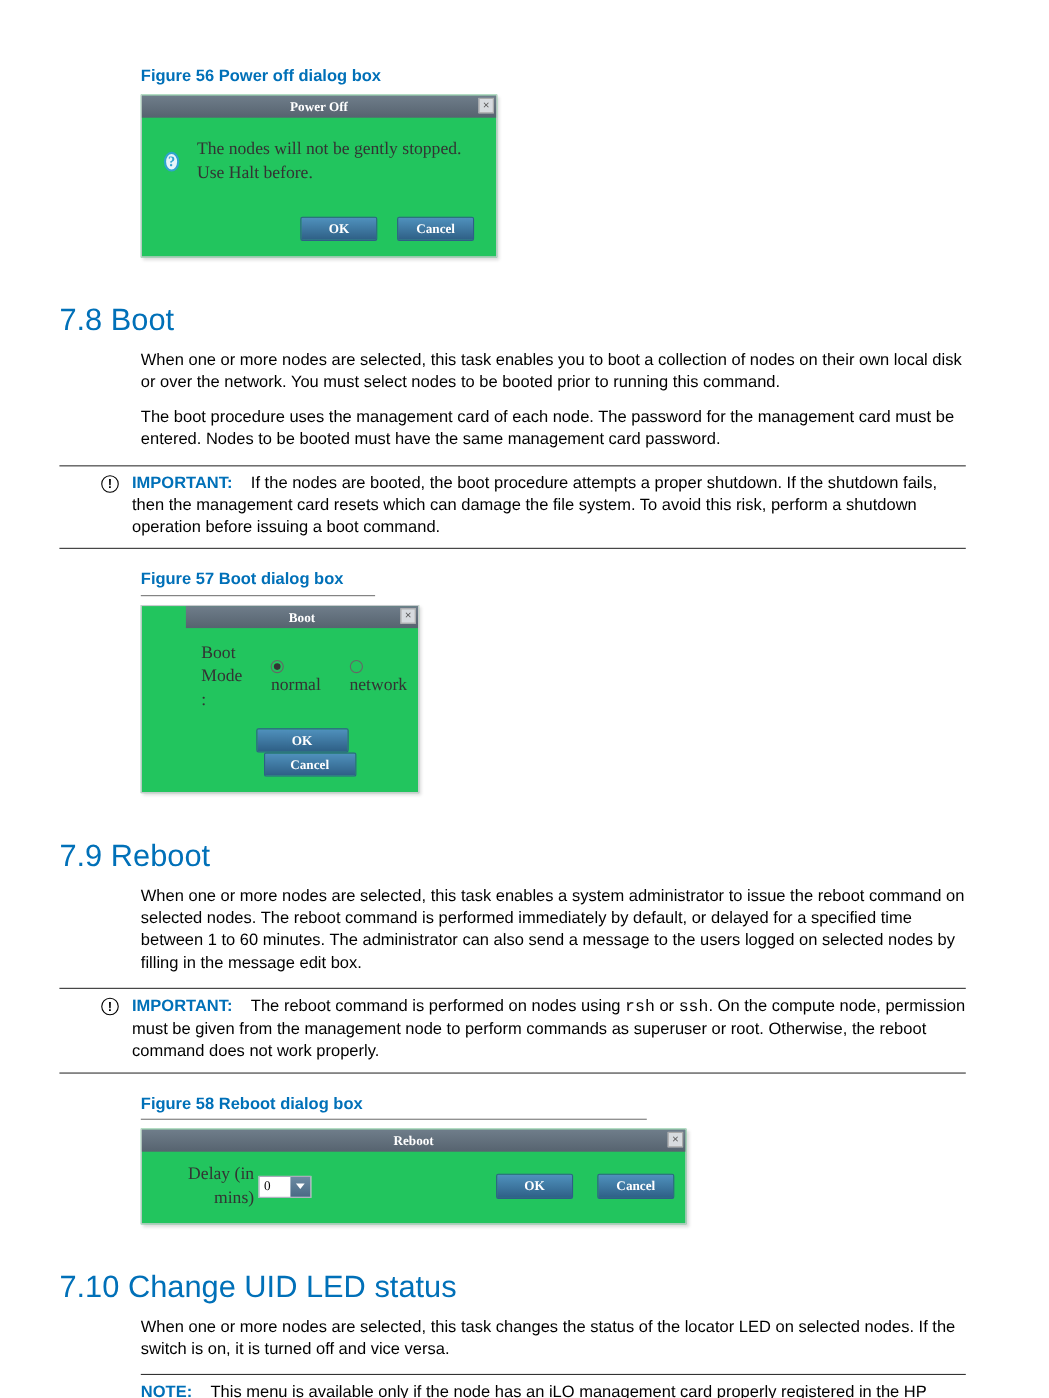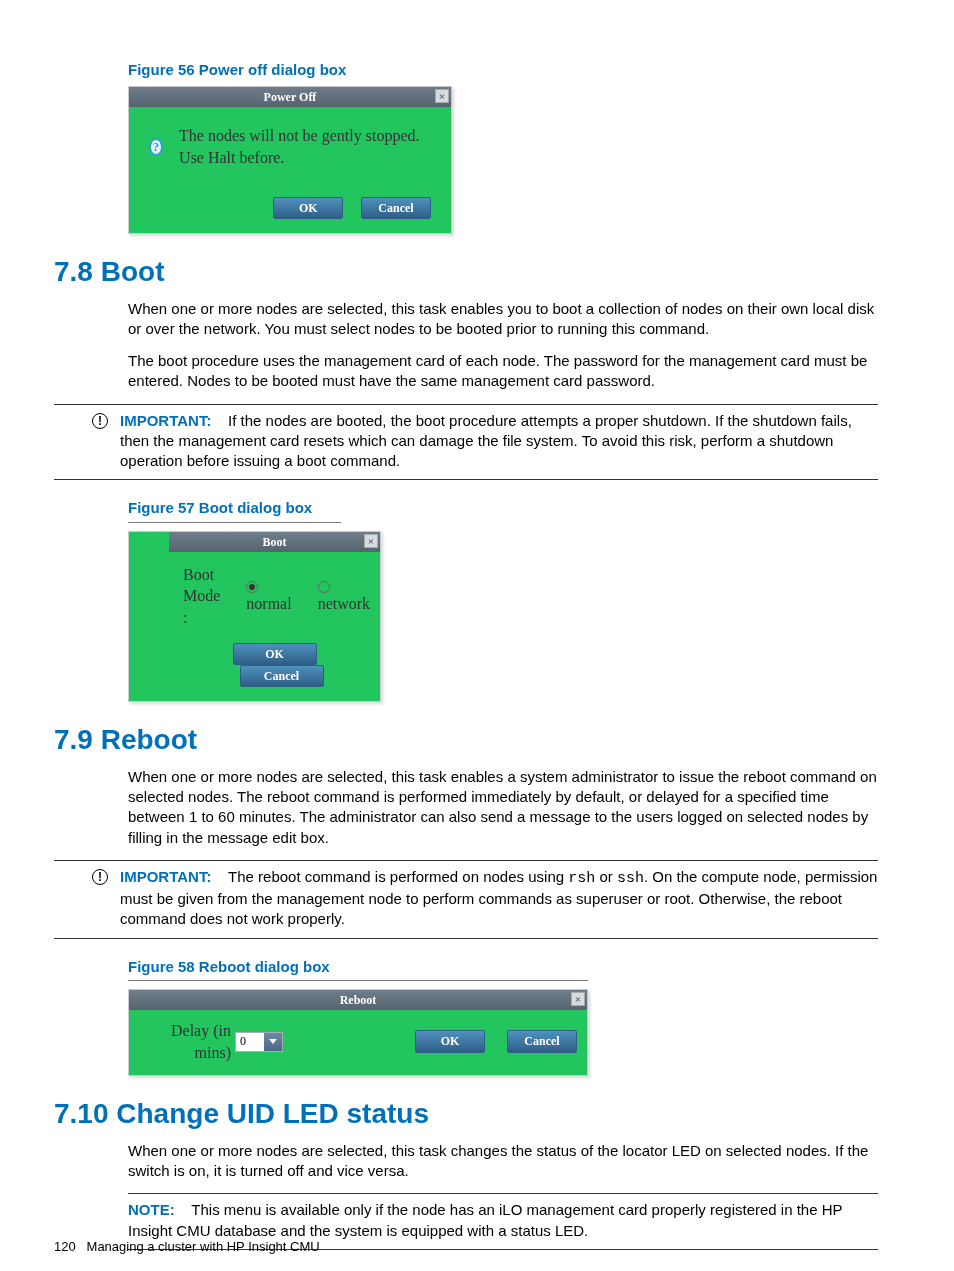--- a/index.html
+++ b/index.html
@@ -18,22 +18,22 @@
     color: #0070b8;
     font-weight: 600;
     font-size: 15px;
     margin-left: 74px;
     margin-bottom: 6px;
   }
   .caption-under { border-bottom: 1px solid #777; padding-bottom: 3px; margin-bottom: 8px; }
   .h2 {
     color: #0070b8;
     font-size: 28px;
-    font-weight: 700;
-    margin: 19px 0 8px 0;
+    font-weight: 400;
+    margin: 38px 0 8px 0;
   }
   .body-para { margin-left: 74px; margin-bottom: 12px; }
   .hr-top { border: none; border-top: 1px solid #333; margin: 8px 0 6px 0; }
   .hr-bot { border: none; border-top: 1px solid #333; margin: 8px 0 18px 0; }
   .admon { display: flex; align-items: flex-start; gap: 12px; }
   .admon-icon {
     width: 16px; height: 16px; border: 1.5px solid #000; border-radius: 50%;
     display: flex; align-items: center; justify-content: center;
     font-weight: 700; font-size: 12px; margin-left: 38px; margin-top: 2px; flex: 0 0 16px;
   }
@@ -173,21 +173,21 @@
 <div class="admon">
   <span class="admon-icon">!</span>
   <div class="admon-body">
     <span class="admon-label">IMPORTANT:</span>
     &nbsp;&nbsp;&nbsp;<span>The reboot command is performed on nodes using </span><code>rsh</code><span> or </span><code>ssh</code><span>. On the compute node, permission must be given from the management node to perform commands as superuser or root. Otherwise, the reboot command does not work properly.</span>
   </div>
 </div>
 <hr class="hr-bot">
 
 <div class="figure-caption caption-under" style="width:460px;">Figure 58 Reboot dialog box</div>
-<div class="figure-box" style="width:460px;">
+<div class="figure-box" style="width:496px;">
   <div class="dlg-title">
     <span>Reboot</span>
     <span class="dlg-close">×</span>
   </div>
   <div class="dlg-body" style="padding:10px 10px 12px 10px;">
     <div style="display:flex; align-items:center; gap:4px;">
       <span class="field-label" style="width:92px; text-align:right;">Delay (in mins)</span>
       <span class="spinner">
         <span class="spinner-val">0</span>
         <span class="spinner-btn">

